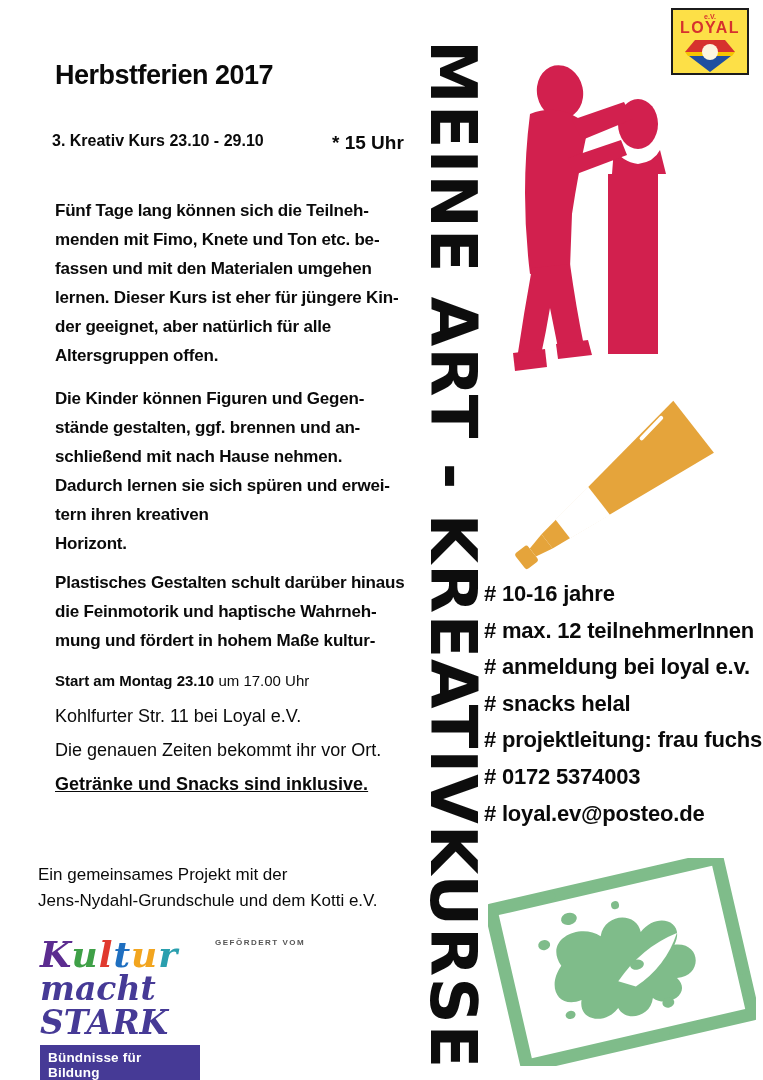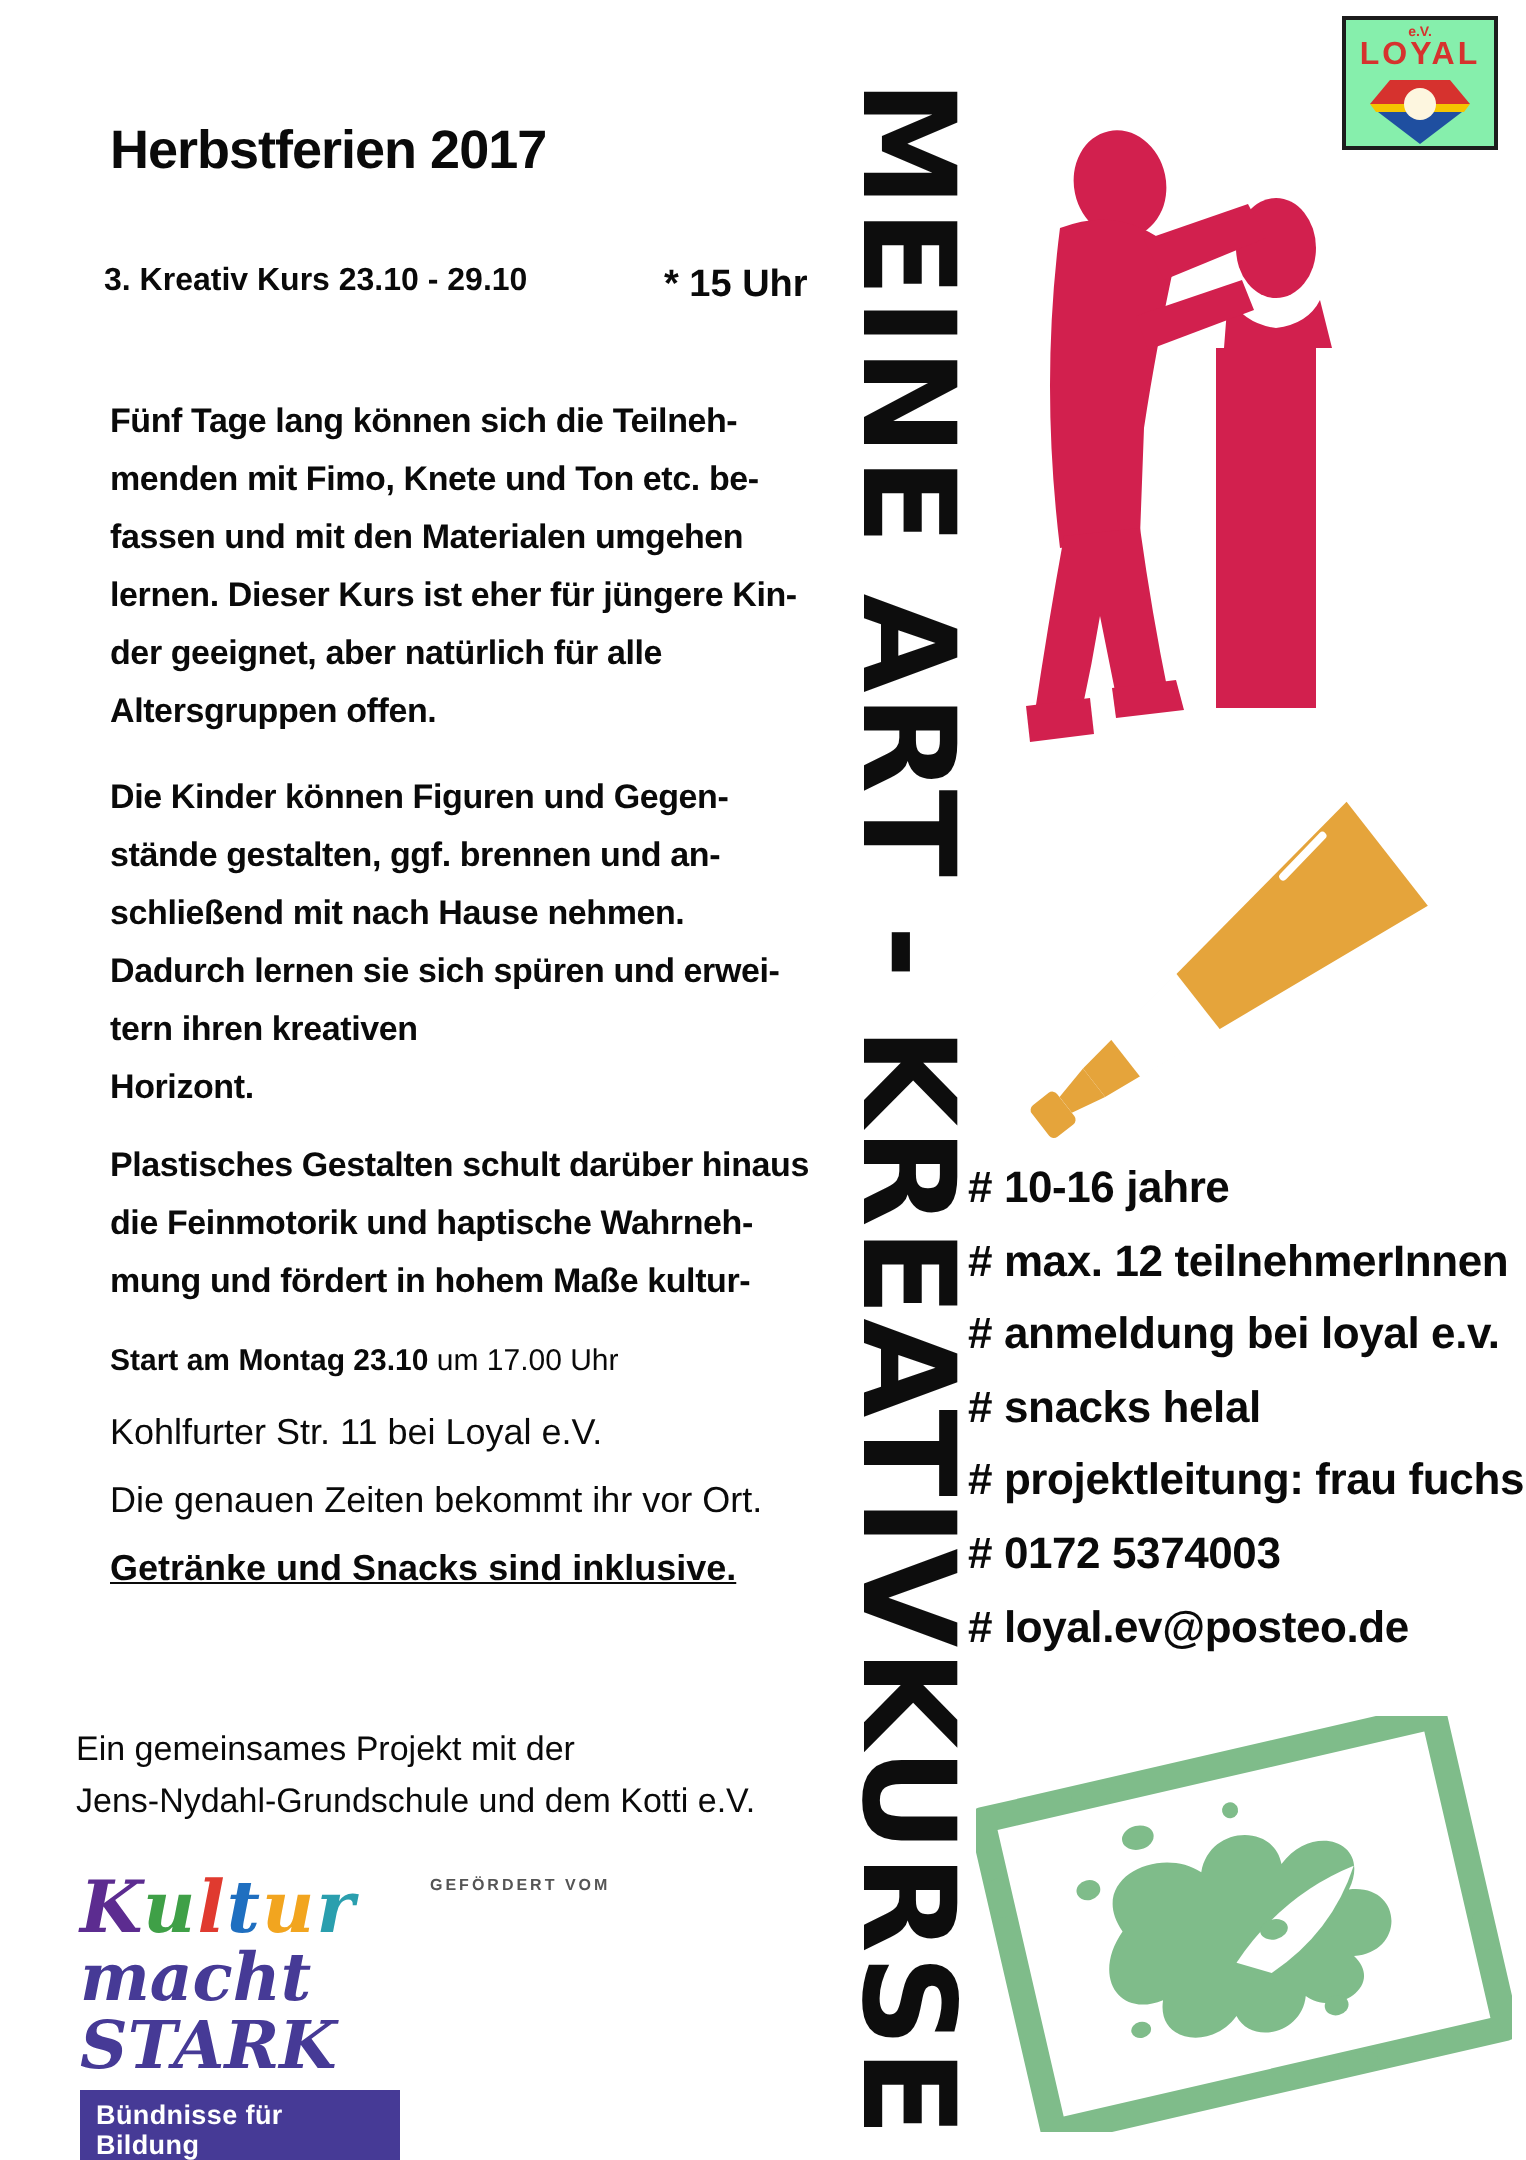--- a/index.html
+++ b/index.html
@@ -27,21 +27,21 @@
   .vbanner{
     left:414px;top:40px;height:1032px;width:78px;
     writing-mode:vertical-rl;text-orientation:mixed;
     font-family:"DejaVu Sans",sans-serif;font-weight:800;
     font-size:64px;letter-spacing:1px;color:#0d0d0d;line-height:78px;
   }
   
   .hashlist{left:484px;top:576px;list-style:none;margin:0;padding:0;}
   .hashlist li{font-size:22px;font-weight:bold;line-height:36.6px;letter-spacing:-0.2px;}
   
-  .loyal{left:671px;top:8px;width:78px;height:67px;border:2px solid #1c1c1c;background:#86efac;
+  .loyal{left:671px;top:8px;width:78px;height:67px;border:2px solid #1c1c1c;background:#fde047;
          box-sizing:border-box;text-align:center;}
   .loyal .ev{display:block;font-size:7px;font-weight:bold;color:#d6322e;margin-top:3px;line-height:7px;}
   .loyal .name{display:block;font-size:16px;font-weight:bold;color:#d6322e;letter-spacing:1.5px;line-height:16px;}
   .loyal svg{display:block;margin:1px auto 0;}
   
   .kultur{left:40px;top:936px;width:160px;}
   .kline1{font-family:"DejaVu Serif",serif;font-style:italic;font-weight:bold;font-size:36px;line-height:36px;letter-spacing:1px;}
   .kline2{font-family:"DejaVu Serif",serif;font-style:italic;font-weight:bold;font-size:33px;line-height:34px;color:#463a96;letter-spacing:0;}
   .kbar{margin-top:5px;background:#463a96;color:#fff;font-size:13.5px;font-weight:bold;
         padding:5px 8px;display:inline-block;letter-spacing:0.2px;}

